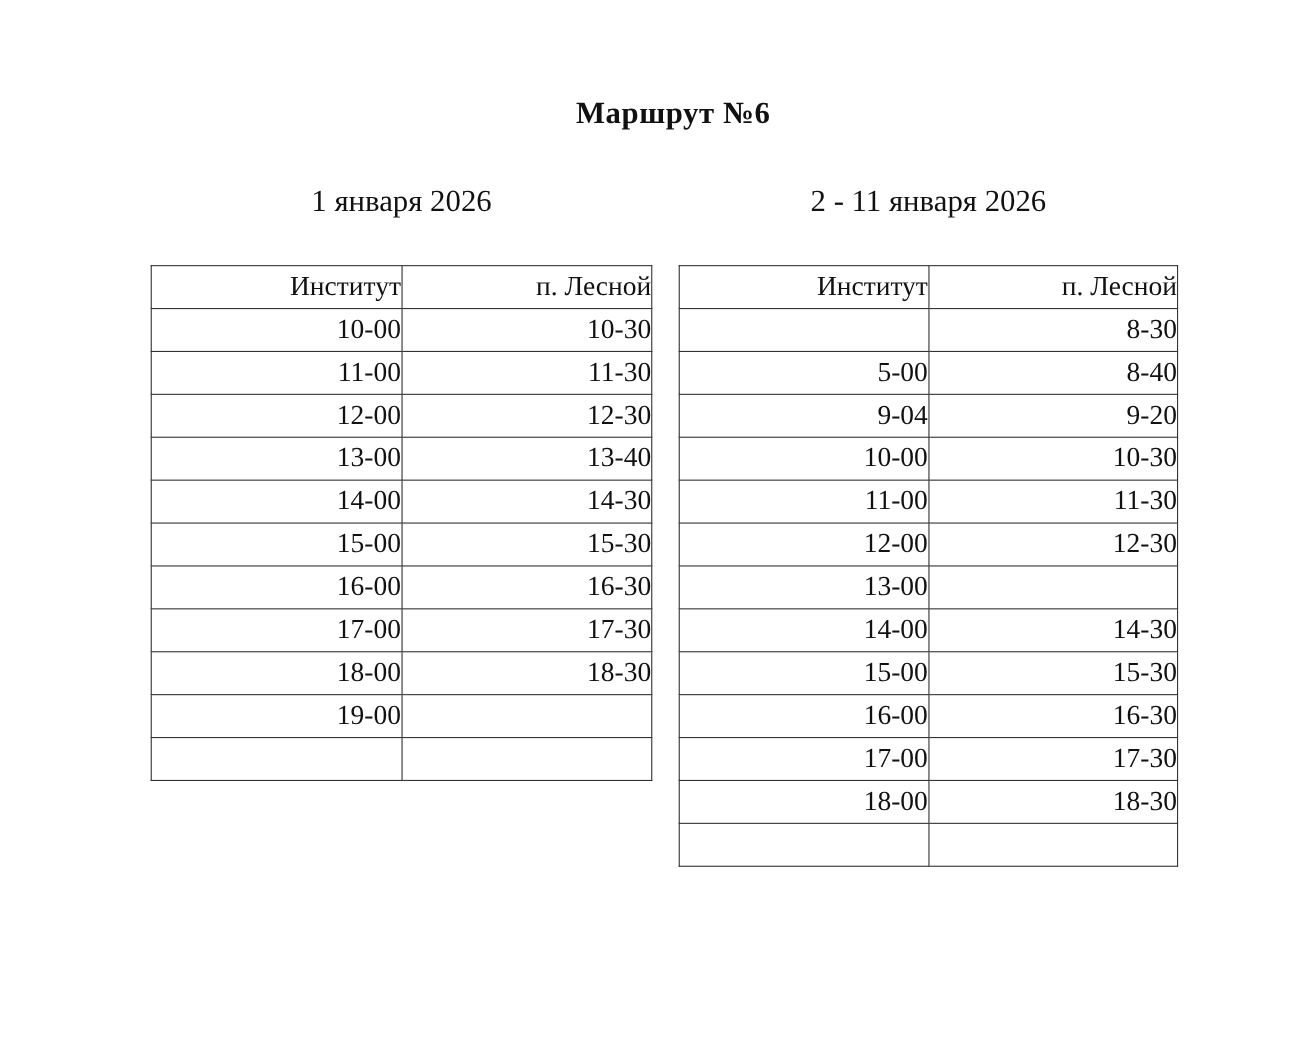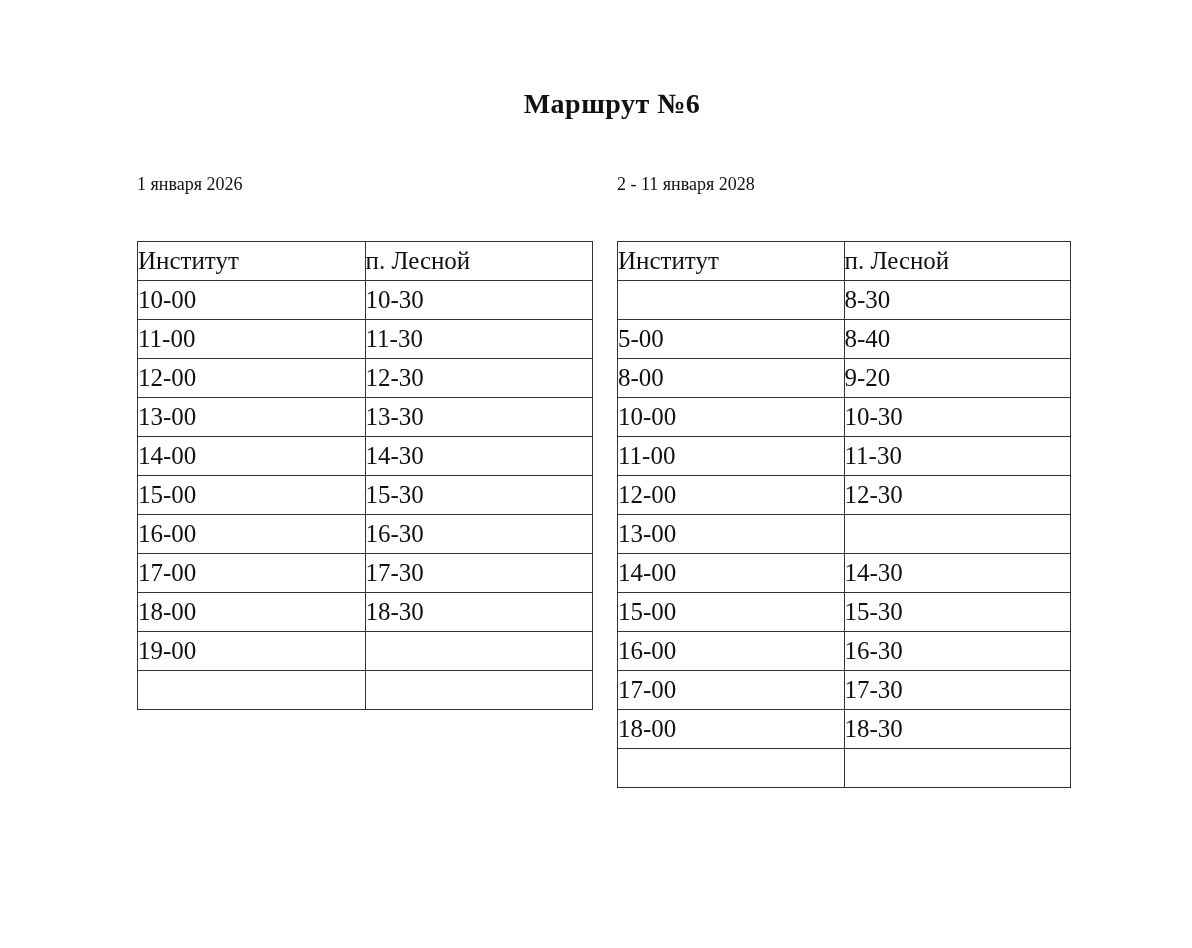--- a/index.html
+++ b/index.html
@@ -23,21 +23,22 @@
     left: 0;
     width: 100%;
     text-align: center;
     font-size: 28px;
     font-weight: bold;
     letter-spacing: 0.5px;
   }
   .date-heading {
     position: absolute;
     top: 169px;
-    font-size: 18px;
+    text-align: center;
+    font-size: 28px;
     font-weight: normal;
     line-height: 30px;
   }
   .date-left  { left: 137px; width: 456px; }
   .date-right { left: 617px; width: 454px; }
 
   table.schedule {
     position: absolute;
     top: 241px;
     border-collapse: collapse;
@@ -45,38 +46,38 @@
     background: #ffffff;
   }
   table.schedule-left  { left: 137px; width: 456px; }
   table.schedule-right { left: 617px; width: 454px; }
 
   table.schedule th,
   table.schedule td {
     border: 1.5px solid #333333;
     height: 38px;
     padding: 0;
-    text-align: left;
+    text-align: right;
     vertical-align: middle;
     font-size: 25px;
     font-weight: normal;
     white-space: nowrap;
     overflow: hidden;
   }
 </style>
 </head>
 <body>
 
 <div class="page">
 
   <div class="doc-title">Маршрут №6</div>
 
   <div class="date-heading date-left">1 января 2026</div>
 
-  <div class="date-heading date-right">2 - 11 января 2028</div>
+  <div class="date-heading date-right">2 - 11 января 2026</div>
 
   <table class="schedule schedule-left">
       <thead>
         <tr>
           <th>Институт</th>
           <th>п. Лесной</th>
         </tr>
       </thead>
       <tbody>
         <tr>
@@ -86,21 +87,21 @@
         <tr>
           <td>11-00</td>
           <td>11-30</td>
         </tr>
         <tr>
           <td>12-00</td>
           <td>12-30</td>
         </tr>
         <tr>
           <td>13-00</td>
-          <td>13-30</td>
+          <td>13-40</td>
         </tr>
         <tr>
           <td>14-00</td>
           <td>14-30</td>
         </tr>
         <tr>
           <td>15-00</td>
           <td>15-30</td>
         </tr>
         <tr>
@@ -136,21 +137,21 @@
       <tbody>
         <tr>
           <td></td>
           <td>8-30</td>
         </tr>
         <tr>
           <td>5-00</td>
           <td>8-40</td>
         </tr>
         <tr>
-          <td>8-00</td>
+          <td>9-04</td>
           <td>9-20</td>
         </tr>
         <tr>
           <td>10-00</td>
           <td>10-30</td>
         </tr>
         <tr>
           <td>11-00</td>
           <td>11-30</td>
         </tr>

